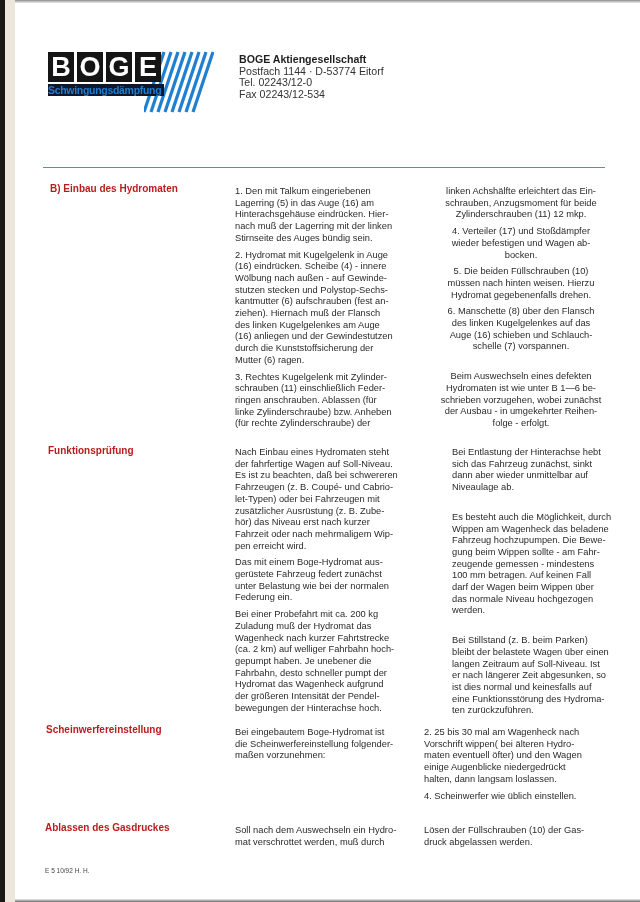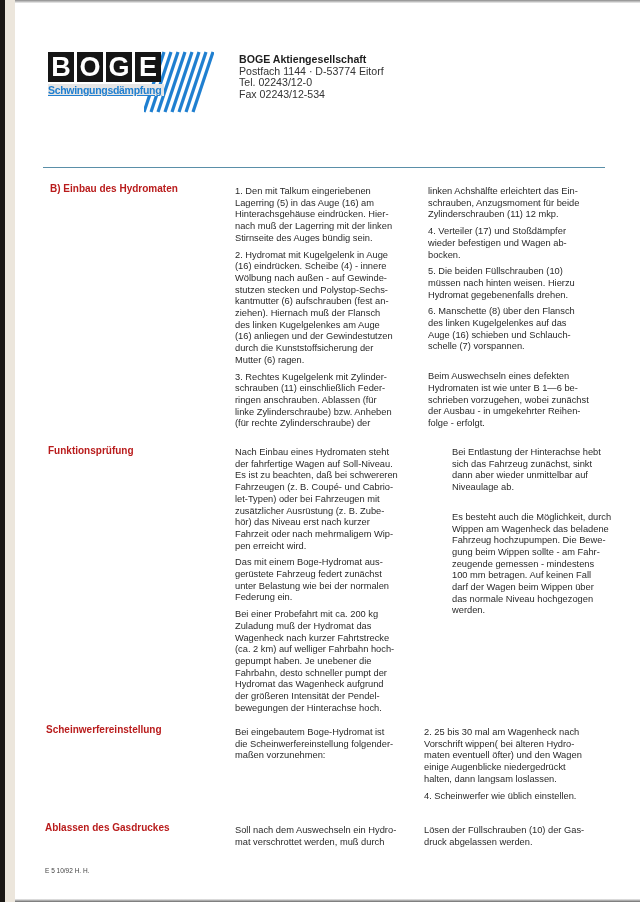--- a/index.html
+++ b/index.html
@@ -52,21 +52,21 @@
       <line x1="62" y1="4" x2="42" y2="64"></line>
       <line x1="69" y1="4" x2="49" y2="64"></line>
     </g>
   </svg>
   <div class="logo-letters">
     <div class="logo-letter">B</div>
     <div class="logo-letter">O</div>
     <div class="logo-letter">G</div>
     <div class="logo-letter">E</div>
   </div>
-  <div class="logo-sub" style="background:#e5e5e5;text-decoration:underline;">Schwingungsdämpfung</div>
+  <div class="logo-sub" style="background:#0f172a;">Schwingungsdämpfung</div>
 </div>
 
 <div class="addr">
   <div class="firm">BOGE Aktiengesellschaft</div>
   <div>Postfach 1144 · D-53774 Eitorf</div>
   <div>Tel.  02243/12-0</div>
   <div>Fax 02243/12-534</div>
 </div>
 
 <div class="rule"></div>
@@ -87,21 +87,21 @@
 des linken Kugelgelenkes am Auge
 (16) anliegen und der Gewindestutzen
 durch die Kunststoffsicherung der
 Mutter (6) ragen.</p>
   <p>3. Rechtes Kugelgelenk mit Zylinder-
 schrauben (11) einschließlich Feder-
 ringen anschrauben. Ablassen (für
 linke Zylinderschraube) bzw. Anheben
 (für rechte Zylinderschraube) der</p>
 </div>
-<div class="col" style="left:428px; top:186px;">
+<div class="col" style="left:428px; top:186px;text-align:center;">
   <p>linken Achshälfte erleichtert das Ein-
 schrauben, Anzugsmoment für beide
 Zylinderschrauben (11) 12 mkp.</p>
   <p>4. Verteiler (17) und Stoßdämpfer
 wieder befestigen und Wagen ab-
 bocken.</p>
   <p>5. Die beiden Füllschrauben (10)
 müssen nach hinten weisen. Hierzu
 Hydromat gegebenenfalls drehen.</p>
   <p>6. Manschette (8) über den Flansch
@@ -147,20 +147,27 @@
 Niveaulage ab.</p>
   <p class="gap">Es besteht auch die Möglichkeit, durch
 Wippen am Wagenheck das beladene
 Fahrzeug hochzupumpen. Die Bewe-
 gung beim Wippen sollte - am Fahr-
 zeugende gemessen - mindestens
 100 mm betragen. Auf keinen Fall
 darf der Wagen beim Wippen über
 das normale Niveau hochgezogen
 werden.</p>
+  <p class="gap">Bei Stillstand (z. B. beim Parken)
+bleibt der belastete Wagen über einen
+langen Zeitraum auf Soll-Niveau. Ist
+er nach längerer Zeit abgesunken, so
+ist dies normal und keinesfalls auf
+eine Funktionsstörung des Hydroma-
+ten zurückzuführen.</p>
 </div>
 
 <div class="h" style="left:46px; top:724px;">Scheinwerfereinstellung</div>
 <div class="col" style="left:235px; top:727px;">
   <p>Bei eingebautem Boge-Hydromat ist
 die Scheinwerfereinstellung folgender-
 maßen vorzunehmen:</p>
 </div>
 <div class="col" style="left:424px; top:727px;">
   <p>2.  25 bis 30 mal am Wagenheck nach

